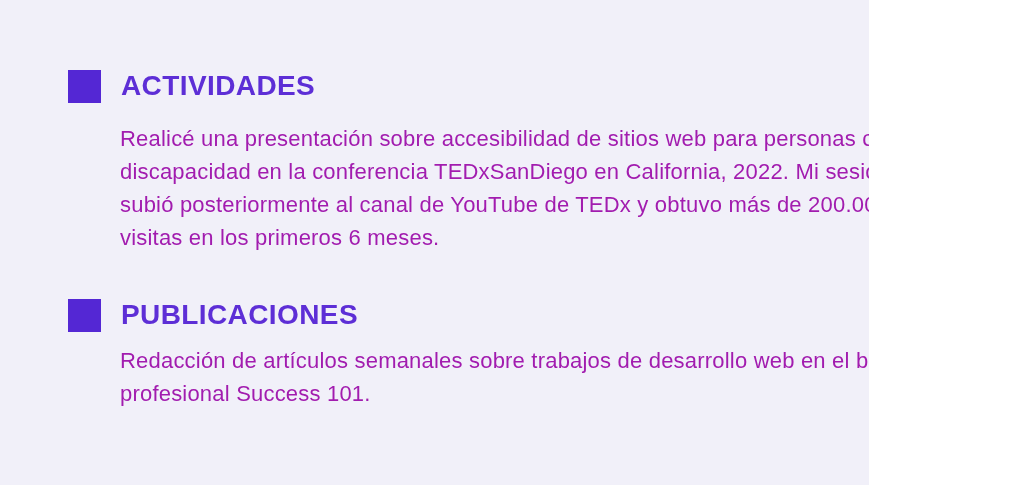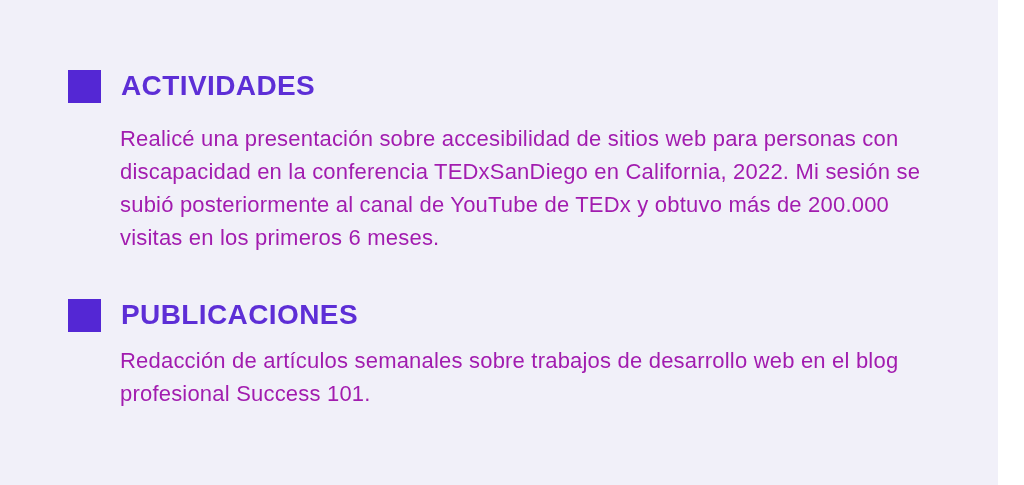--- a/index.html
+++ b/index.html
@@ -1,21 +1,21 @@
 <!DOCTYPE html>
 <html><head>
 <meta charset="utf-8">
 <style>
   html, body {
     margin: 0;
     padding: 0;
   }
   .canvas {
     position: relative;
-    width: 998px;
+    width: 869px;
     height: 485px;
     background: #f1f0f9;
     font-family: "Liberation Sans", sans-serif;
     overflow: hidden;
   }
   .sec-header {
     position: absolute;
     left: 68px;
     height: 34px;
     display: flex;

